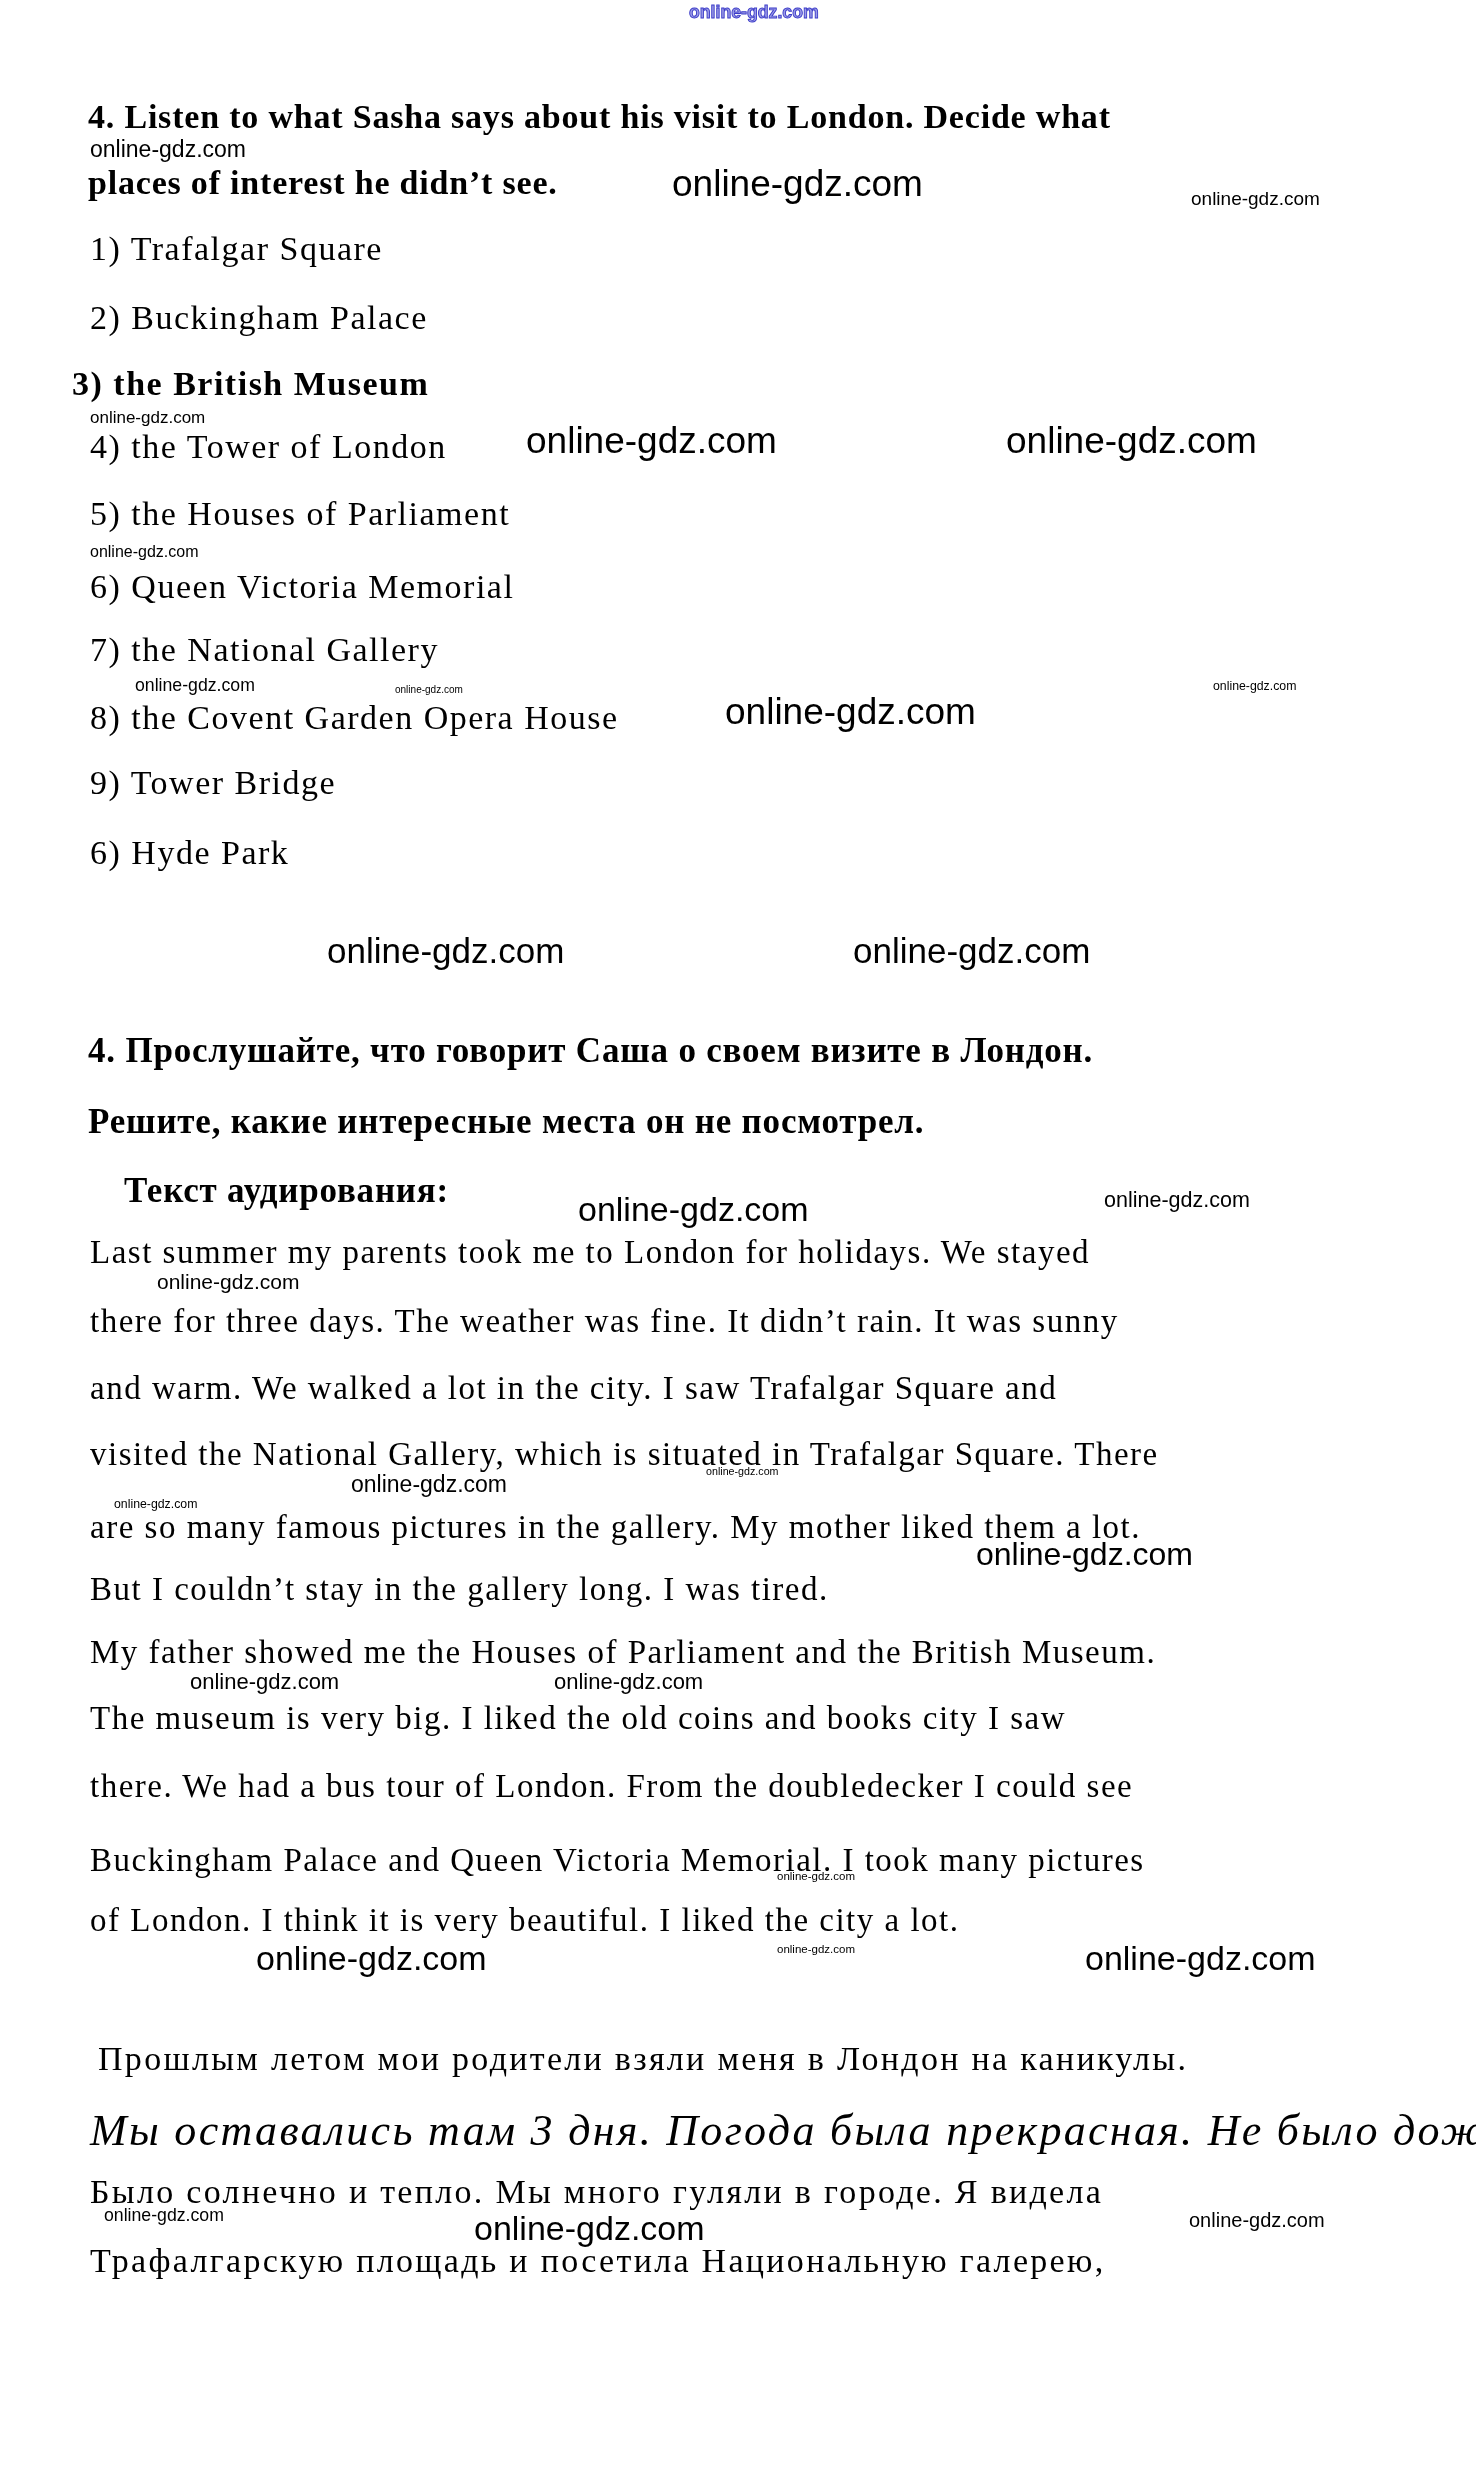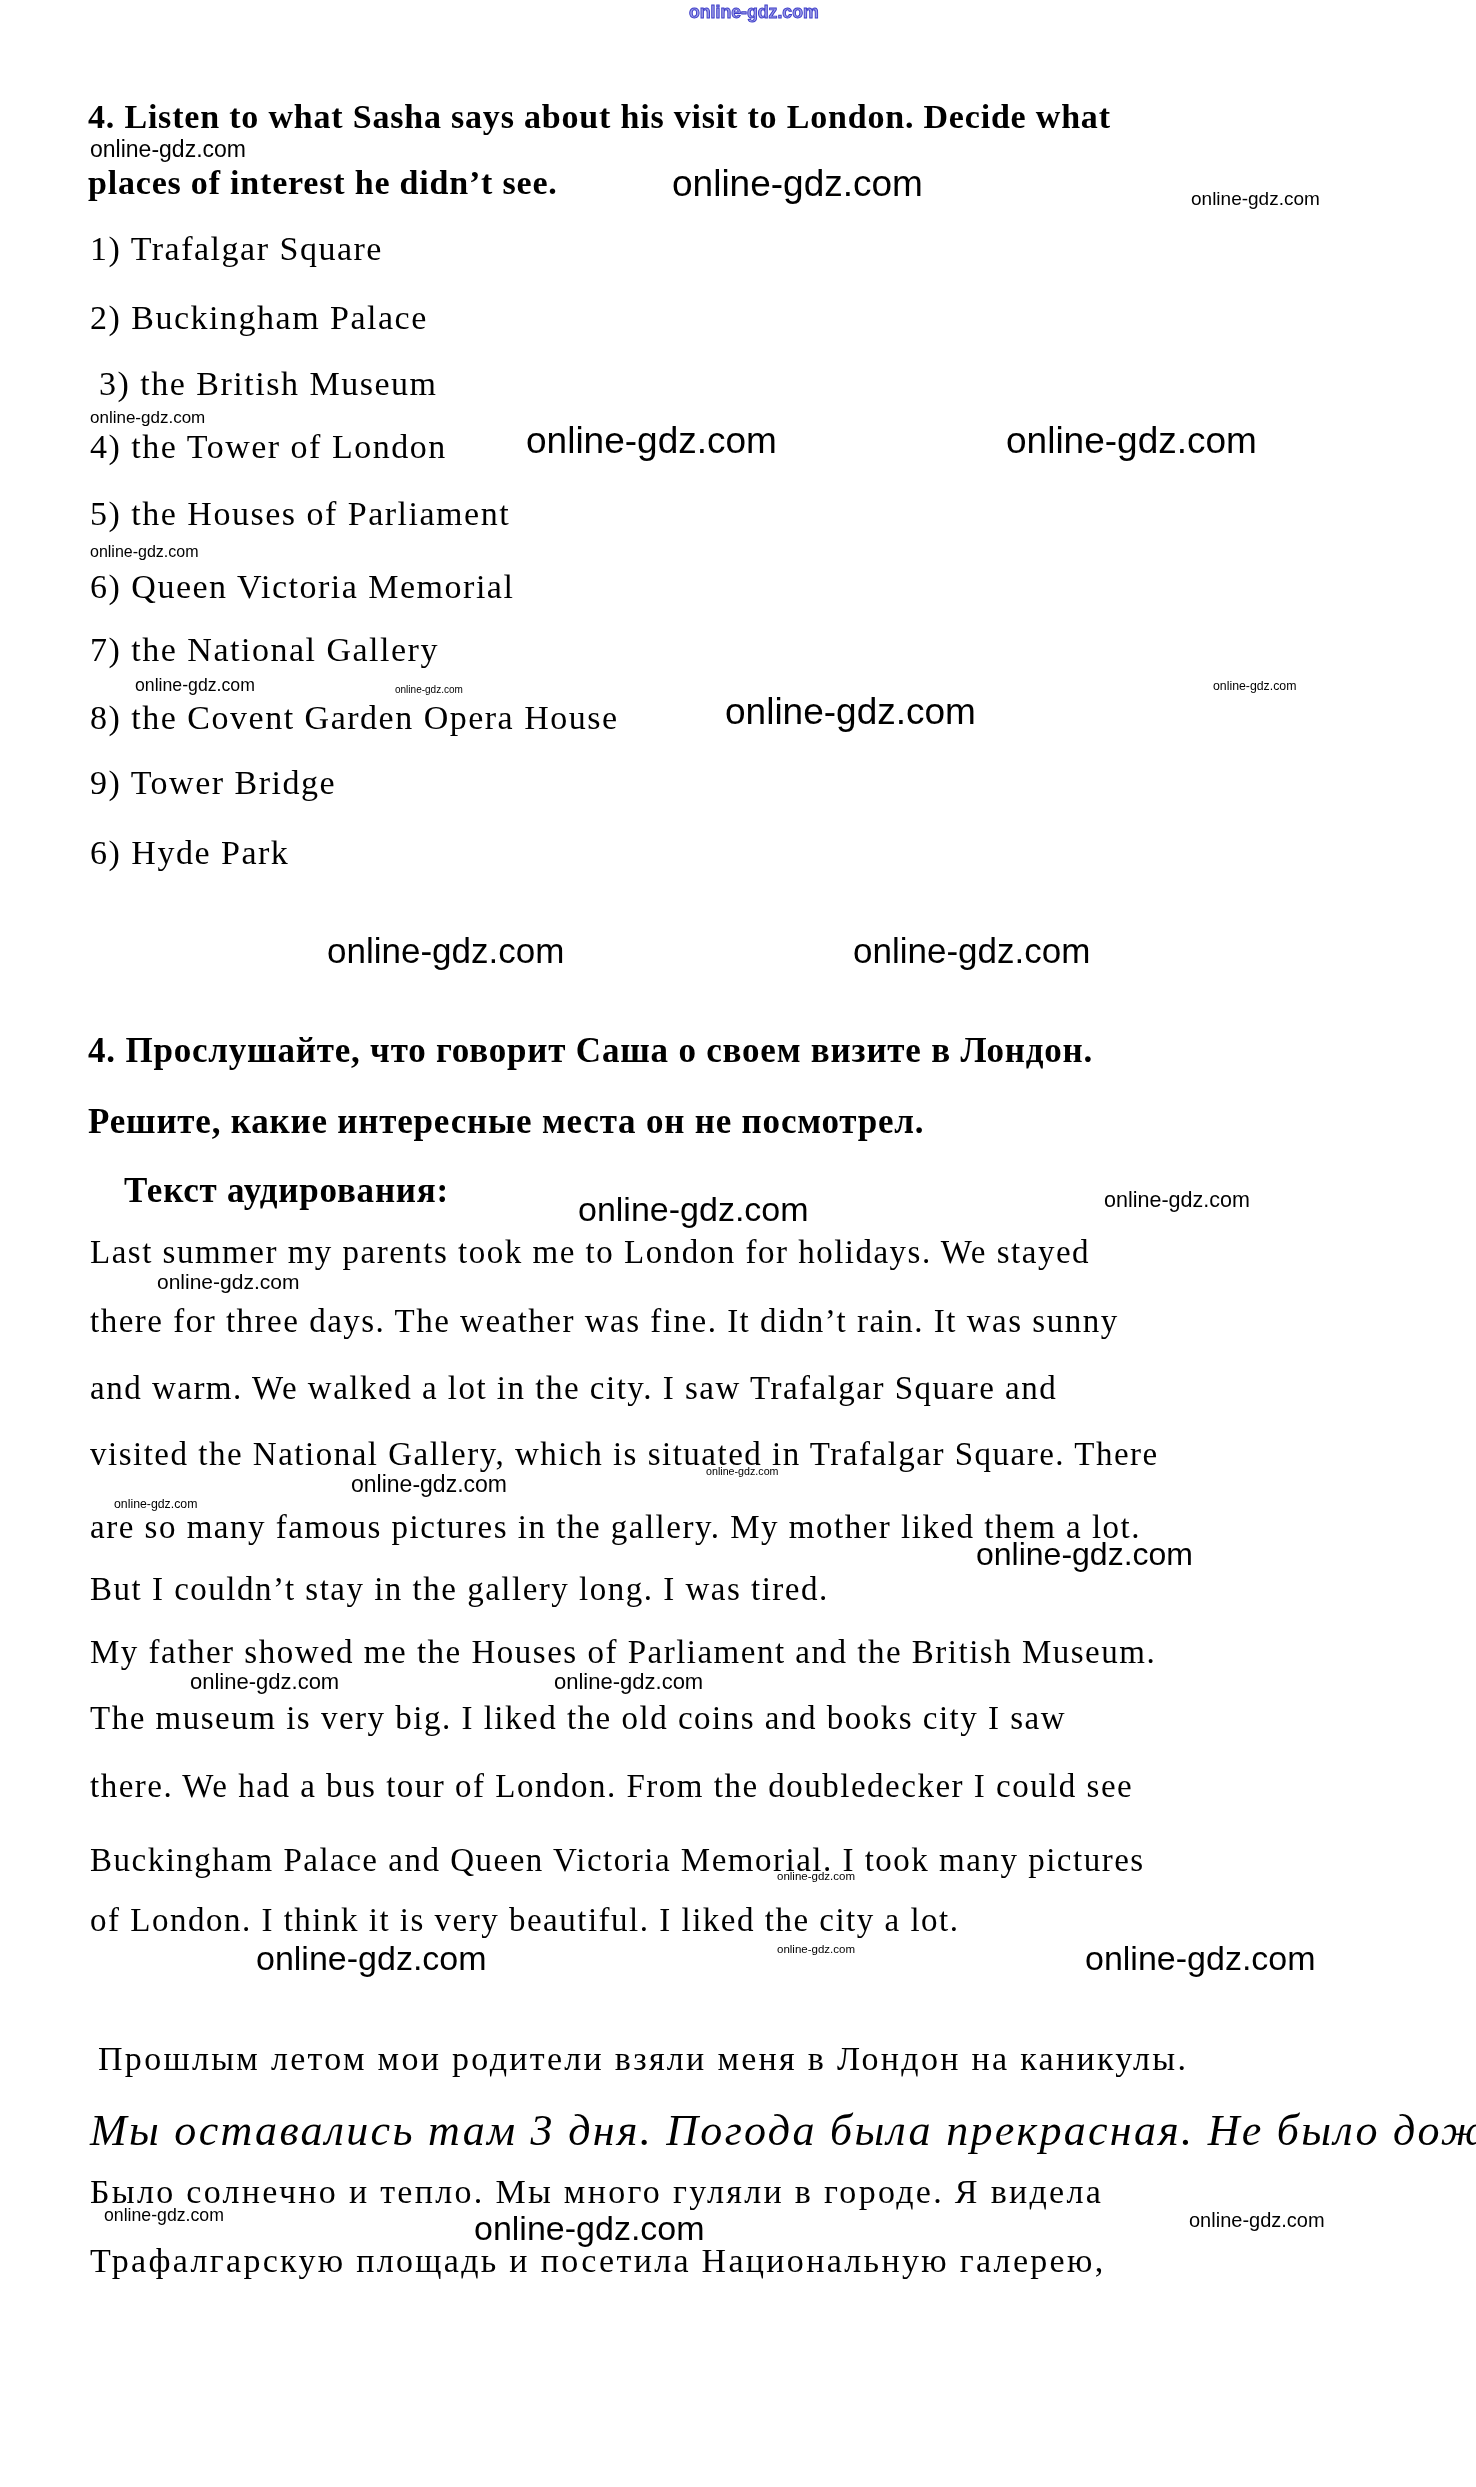--- a/index.html
+++ b/index.html
@@ -51,21 +51,21 @@
   <div class="wm wm-outline" style="left:689px; top:3.1px; font-size:17.7px;">online-gdz.com</div>
 
   <div class="t b" style="left:88px; top:98px; font-size:34px;">4. Listen to what Sasha says about his visit to London. Decide what</div>
   <div class="wm" style="left:90px; top:137px; font-size:23px;">online-gdz.com</div>
   <div class="t b" style="left:88px; top:164px; font-size:34px;">places of interest he didn’t see.</div>
   <div class="wm" style="left:672px; top:164px; font-size:37px;">online-gdz.com</div>
   <div class="wm" style="left:1191px; top:189px; font-size:19px;">online-gdz.com</div>
 
   <div class="t" style="left:90px; top:230px; font-size:34px;">1) Trafalgar Square</div>
   <div class="t" style="left:90px; top:299px; font-size:34px;">2) Buckingham Palace</div>
-  <div class="t" style="left:99px; top:365px; font-size:34px;">3) the British Museum</div>
+  <div class="t" style="left:72px; top:365px; font-size:34px;font-weight:bold;">3) the British Museum</div>
   <div class="wm" style="left:90px; top:409px; font-size:17px;">online-gdz.com</div>
   <div class="t" style="left:90px; top:428px; font-size:34px;">4) the Tower of London</div>
   <div class="wm" style="left:526px; top:421px; font-size:37px;">online-gdz.com</div>
   <div class="wm" style="left:1006px; top:421px; font-size:37px;">online-gdz.com</div>
   <div class="t" style="left:90px; top:495px; font-size:34px;">5) the Houses of Parliament</div>
   <div class="wm" style="left:90px; top:543px; font-size:16px;">online-gdz.com</div>
   <div class="t" style="left:90px; top:568px; font-size:34px;">6) Queen Victoria Memorial</div>
   <div class="t" style="left:90px; top:631px; font-size:34px;">7) the National Gallery</div>
   <div class="wm" style="left:135px; top:676px; font-size:17.7px;">online-gdz.com</div>
   <div class="wm" style="left:395px; top:684px; font-size:10px;">online-gdz.com</div>

